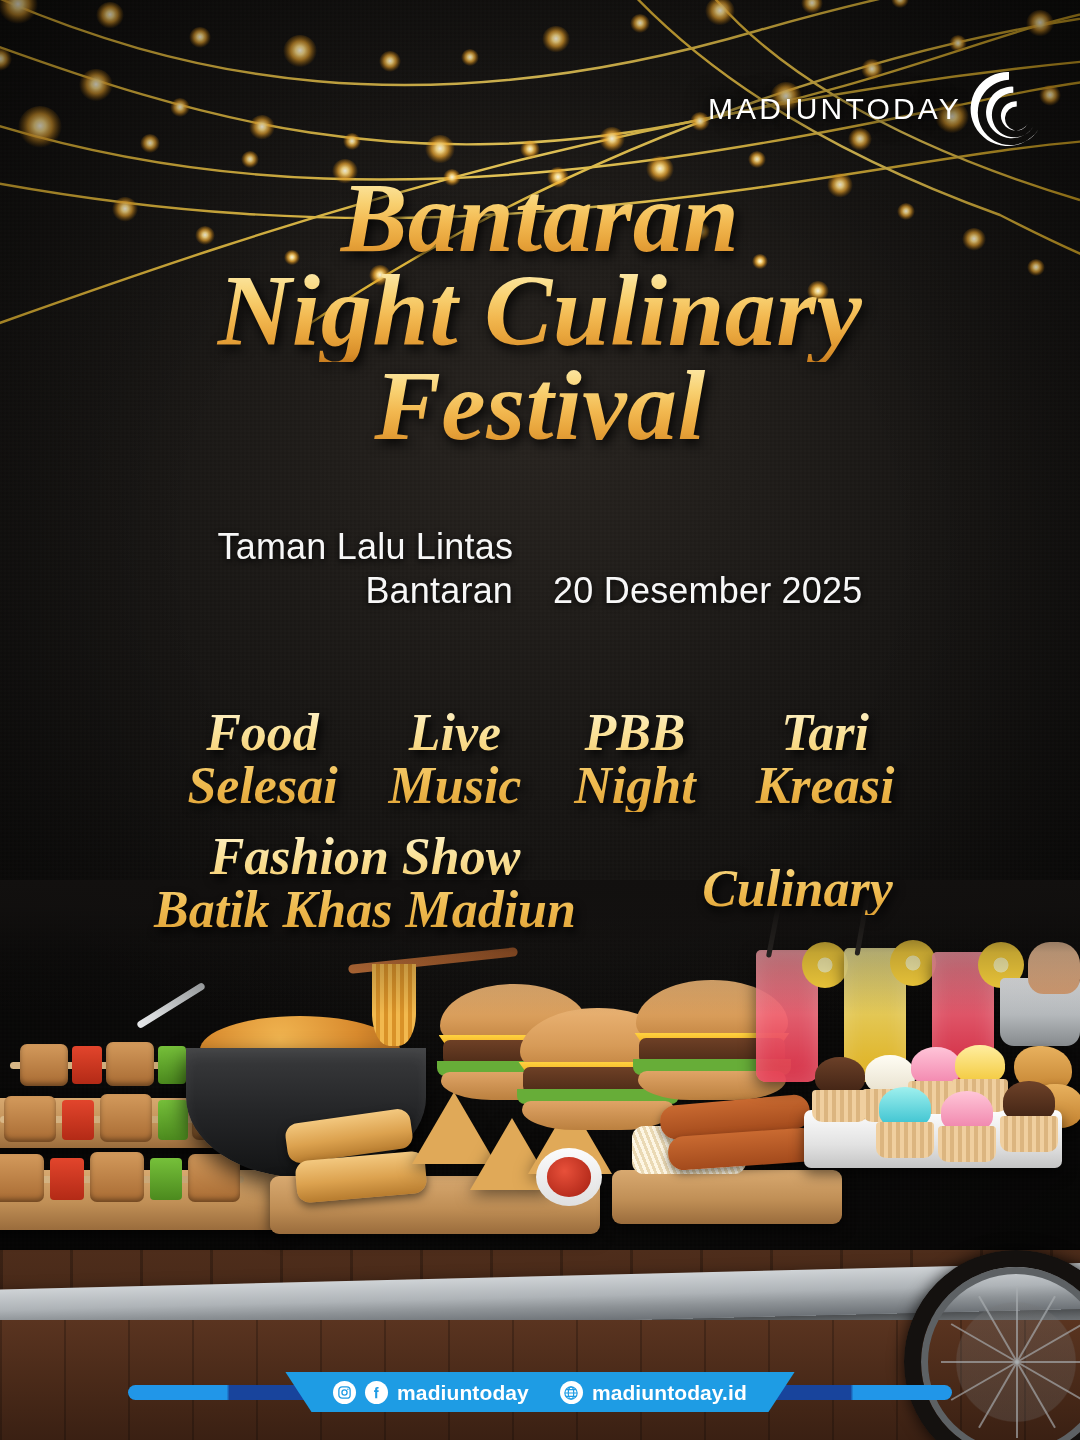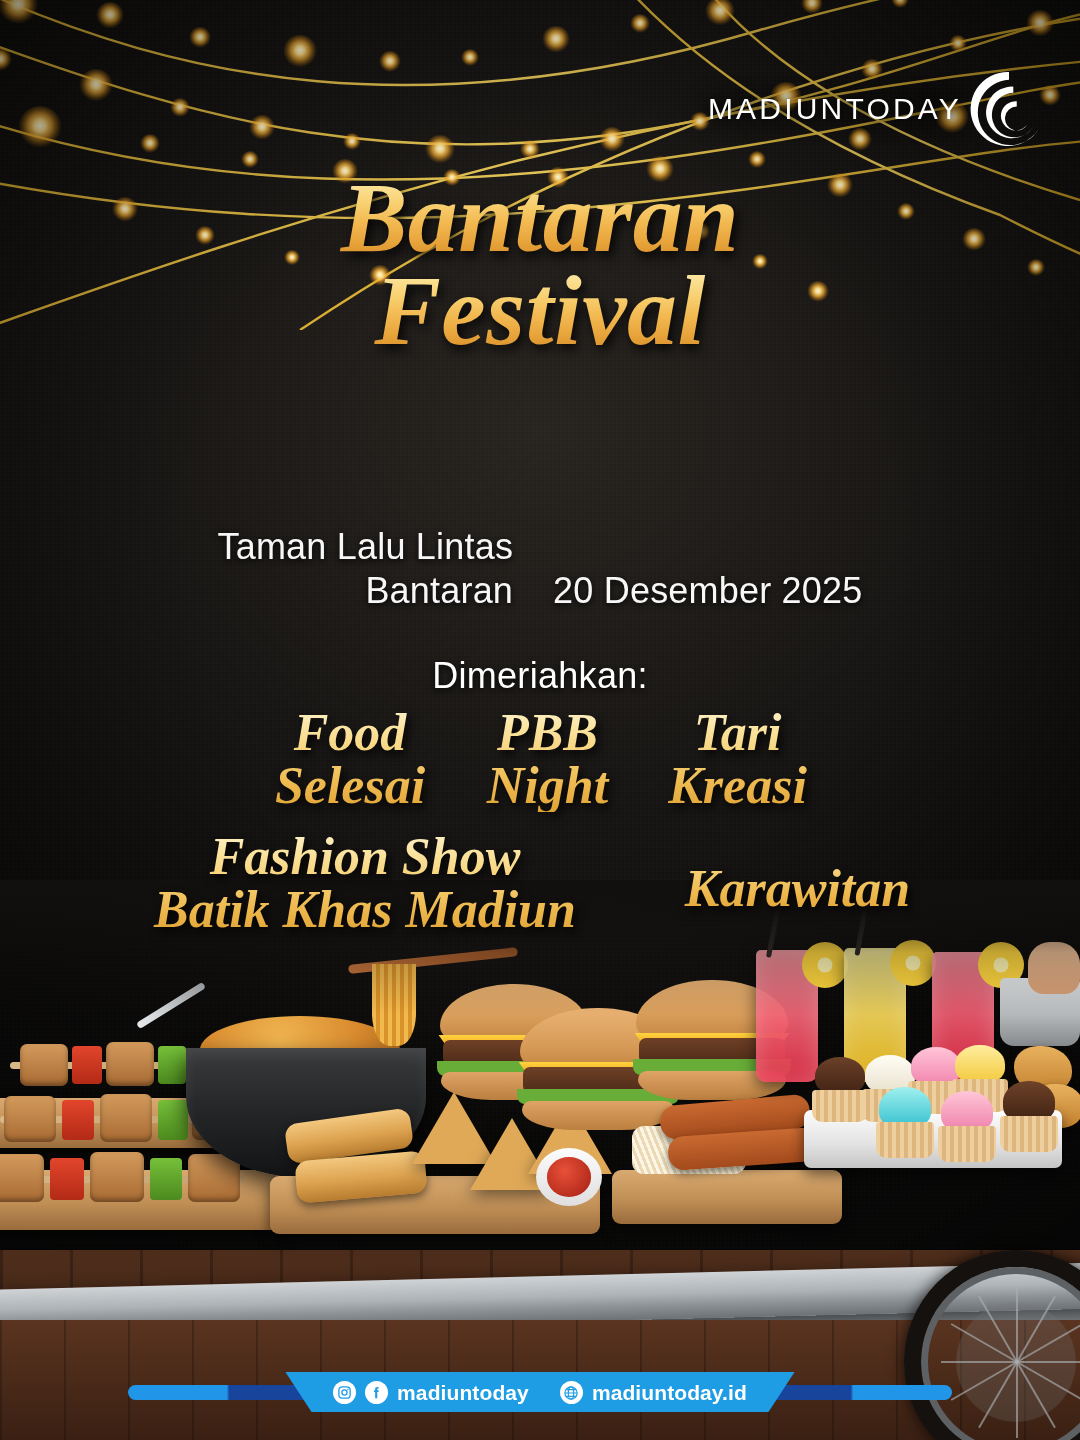--- a/index.html
+++ b/index.html
@@ -358,49 +358,51 @@
       <g fill="#ffffff">
         <path d="M50 7 A43 43 0 1 0 84 74 A38 38 0 1 1 50 16 Z" opacity="1"></path>
         <path d="M55 24 A30 30 0 1 0 78 71 A26 26 0 1 1 55 31 Z"></path>
         <path d="M59 41 A17 17 0 1 0 72 67 A14 14 0 1 1 59 47 Z"></path>
       </g>
     </svg>
   </div>
 
   <div class="title-block">
     <div class="title-line l1">Bantaran</div>
+    <div class="title-line l2">Night Culinary</div>
     <div class="title-line l3">Festival</div>
   </div>
 
   <div class="info-row">
     <div class="info-left">
       <div>Taman Lalu Lintas</div>
       <div>Bantaran</div>
     </div>
     <div class="info-divider"></div>
     <div class="info-right">
       <div>20 Desember 2025</div>
     </div>
   </div>
 
-  <div class="dimeriahkan">Dimeriahkan:</div>
 
   <div class="acts-row">
     <div class="gold-item act-0">Food
 Selesai</div>
+    <div class="gold-item act-1">Live
+Music</div>
     <div class="gold-item act-2">PBB
 Night</div>
     <div class="gold-item act-3">Tari
 Kreasi</div>
   </div>
 
   <div class="acts-row2">
     <div class="gold-item act2-0">Fashion Show
 Batik Khas Madiun</div>
-    <div class="gold-item act2-1">Karawitan</div>
+    <div class="gold-item act2-1">Culinary</div>
   </div>
 
   <div class="food">
     <div class="wood-wall"></div>
     <div class="counter-front"></div>
     <div class="counter-top"></div>
     <div class="wood-base"></div>
 
     <div class="wheel">
       <div class="spoke" style="transform:rotate(0deg)"></div>

